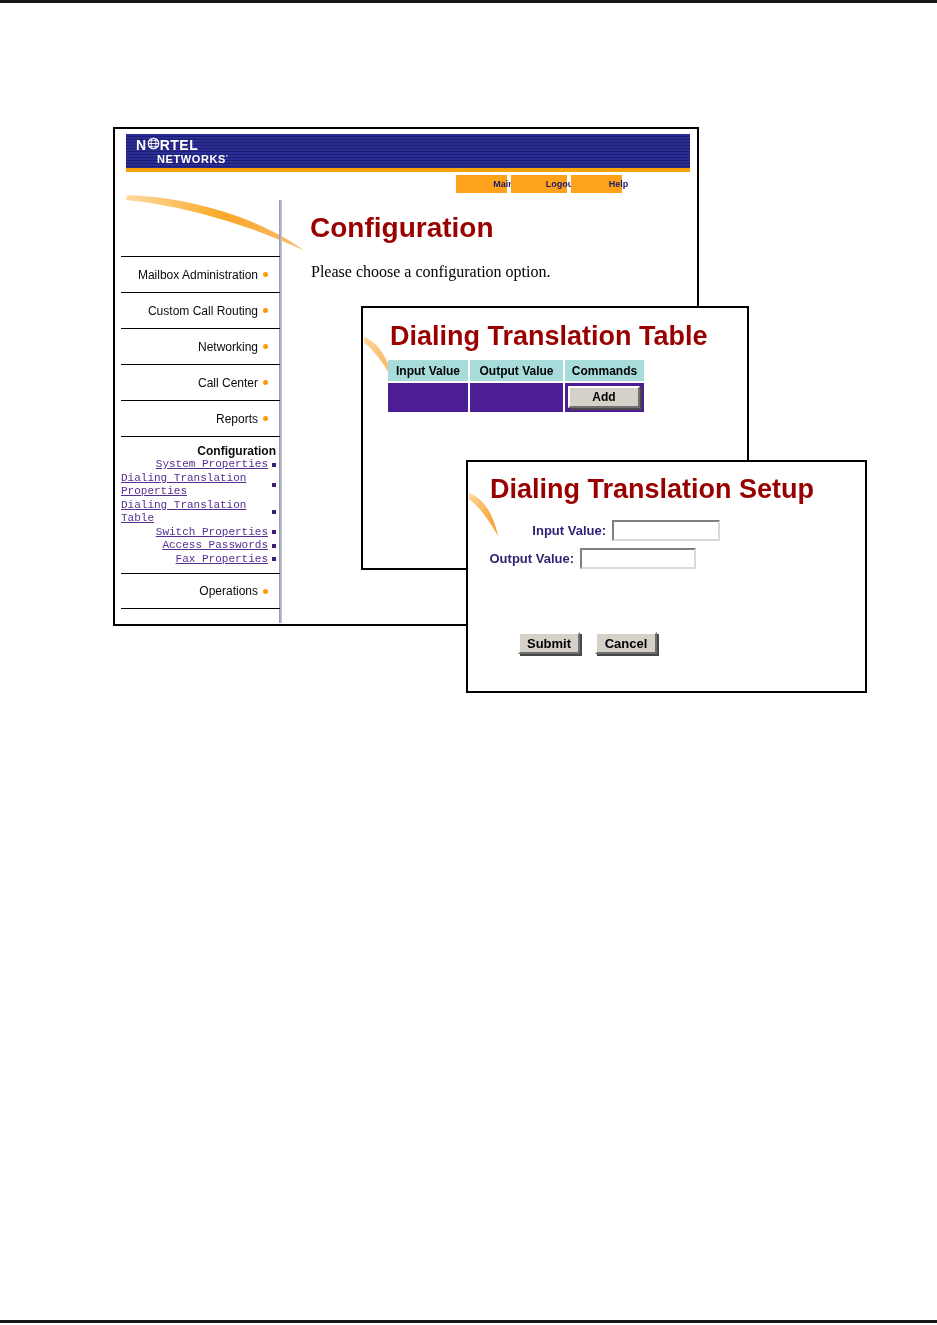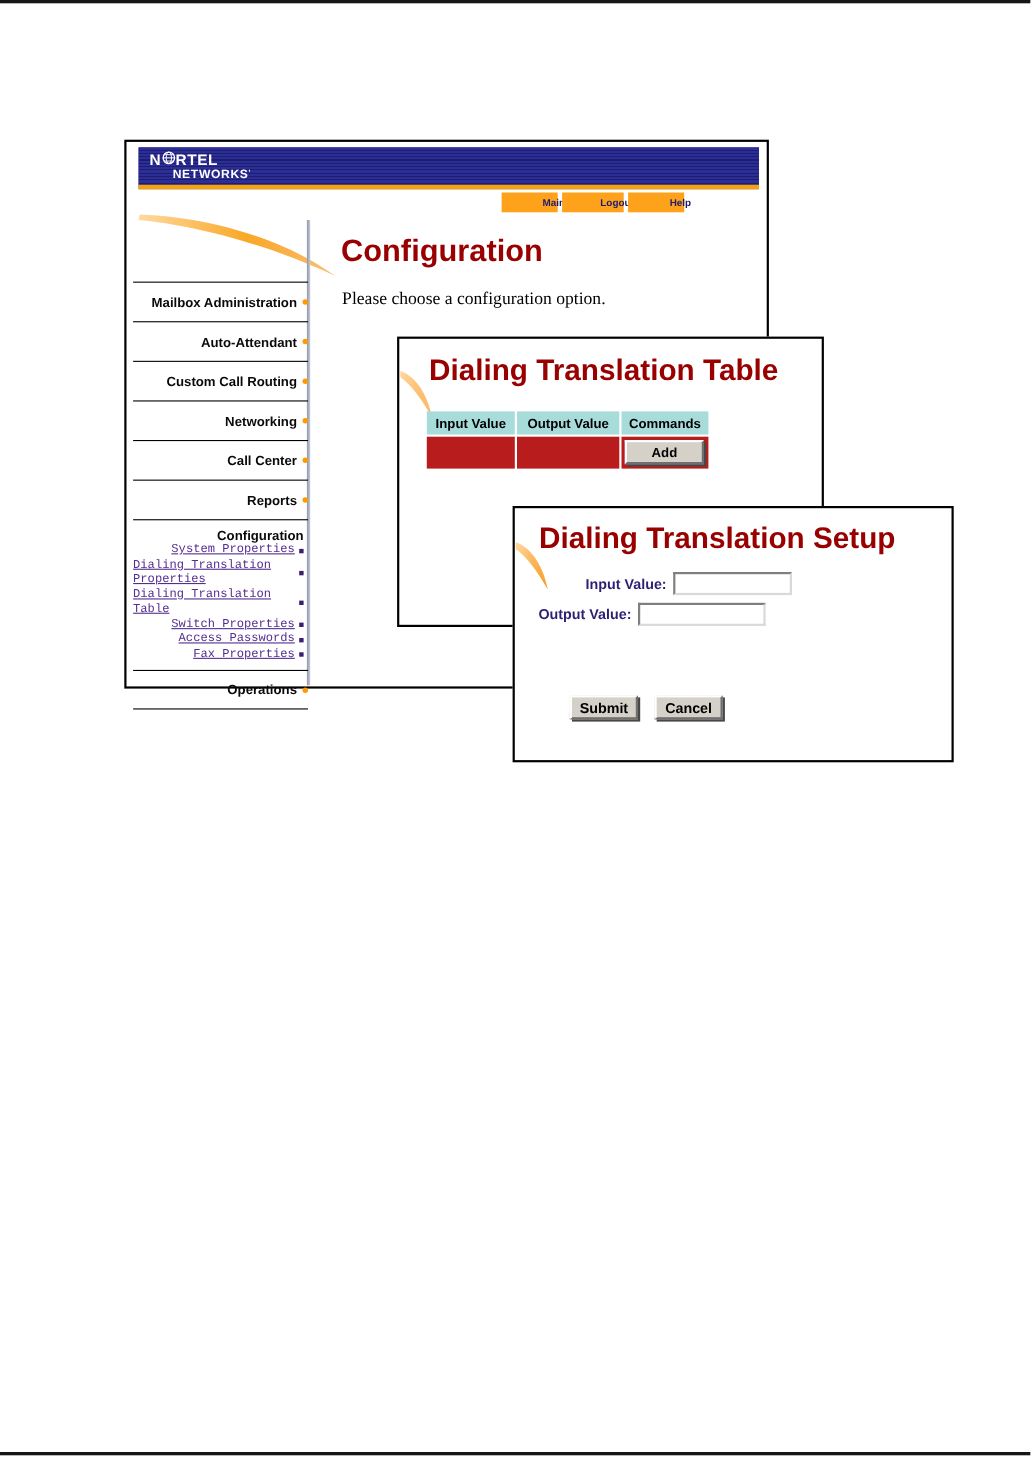--- a/index.html
+++ b/index.html
@@ -29,46 +29,46 @@
   .nav-btn .nav-dot{width:3px;height:3px;background:#1c1c6e;margin-right:4px;}
   .nav-btn.w1{width:51px;}.nav-btn.w2{width:56px;}.nav-btn.w3{width:51px;}
 
   .big-swoosh{position:absolute;left:2px;top:59px;}
   .v-divider{position:absolute;left:164px;top:71px;width:3px;height:423px;
              background:linear-gradient(to right,#8f96a8,#c7ccd6);}
 
   .sidebar{position:absolute;left:6px;top:127px;width:159px;border-top:1px solid #000;}
   .side-item{height:36px;box-sizing:border-box;border-bottom:1px solid #000;
              display:flex;align-items:center;justify-content:flex-end;
-             padding-right:0;font-size:12px;font-weight:bold;color:#0a0a0a;cursor:pointer;}
+             padding-right:12px;font-size:12px;font-weight:normal;color:#0a0a0a;cursor:pointer;}
   .dot{width:5px;height:5px;border-radius:50%;background:#FF9900;margin-left:5px;flex:0 0 auto;}
   .config-block{box-sizing:border-box;border-bottom:1px solid #000;padding:7px 4px 7px 0;
                 display:flex;flex-direction:column;align-items:flex-end;}
   .config-header{font-size:12px;font-weight:bold;color:#0a0a0a;line-height:14px;}
   .config-link-row{display:flex;align-items:center;line-height:13.5px;cursor:pointer;font-family:Liberation Mono, monospace;}
   .config-link-row a{font-size:11px;color:#552E91;text-decoration:underline;}
   .sq{width:4px;height:4px;background:#3A1F70;margin-left:4px;flex:0 0 auto;}
 
   .content-title{position:absolute;left:195px;top:83px;font-size:28px;font-weight:bold;
                  color:#990000;letter-spacing:0px;}
   .content-sub{position:absolute;left:196px;top:134px;font-family:"Liberation Serif",serif;
                font-size:16px;color:#000;}
 
   
   .popup{position:absolute;background:#fff;border:2px solid #000;box-sizing:border-box;}
   .popup.table-popup{left:361px;top:306px;width:388px;height:264px;z-index:2;}
   .popup.setup-popup{left:466px;top:460px;width:401px;height:233px;z-index:3;}
   .popup-title{position:absolute;font-size:27px;font-weight:bold;color:#990000;white-space:nowrap;}
   .small-swoosh{position:absolute;left:0px;}
 
-  .dt-table{position:absolute;left:25px;top:66px;display:grid;
+  .dt-table{position:absolute;left:25px;top:52px;display:grid;
             grid-template-columns:80px 93px 79px;gap:2px;}
   .dt-th{background:#A8DCDA;height:21px;display:flex;align-items:center;justify-content:center;
          font-size:12px;font-weight:bold;color:#000;}
-  .dt-td{background:#b91c1c;height:29px;box-sizing:border-box;}
+  .dt-td{background:#4c1d95;height:29px;box-sizing:border-box;}
 
   .btn3d{background:#d5d1c9;border:2px solid;border-color:#ffffff #6f6f6f #6f6f6f #ffffff;
          box-shadow:2px 2px 0 #474747;display:flex;align-items:center;justify-content:center;
          font-weight:bold;color:#000;cursor:pointer;box-sizing:content-box;}
   .add-btn{width:68px;height:18px;margin:3px 0 0 3px;font-size:12px;}
 
   .form-row{position:absolute;left:0;display:flex;align-items:center;}
   .form-row.r1{top:58px;margin-left:32px;}
   .form-row.r2{top:86px;}
   .form-label{width:106px;text-align:right;font-size:13px;font-weight:bold;color:#2f1f72;}
@@ -140,24 +140,20 @@
     </div>
 
     <div class="v-divider"></div>
 
     <div class="sidebar">
       <div class="side-item">
         <span>Mailbox Administration</span>
         <span class="dot"></span>
       </div>
       <div class="side-item">
-        <span>Auto-Attendant</span>
-        <span class="dot"></span>
-      </div>
-      <div class="side-item">
         <span>Custom Call Routing</span>
         <span class="dot"></span>
       </div>
       <div class="side-item">
         <span>Networking</span>
         <span class="dot"></span>
       </div>
       <div class="side-item">
         <span>Call Center</span>
         <span class="dot"></span>

